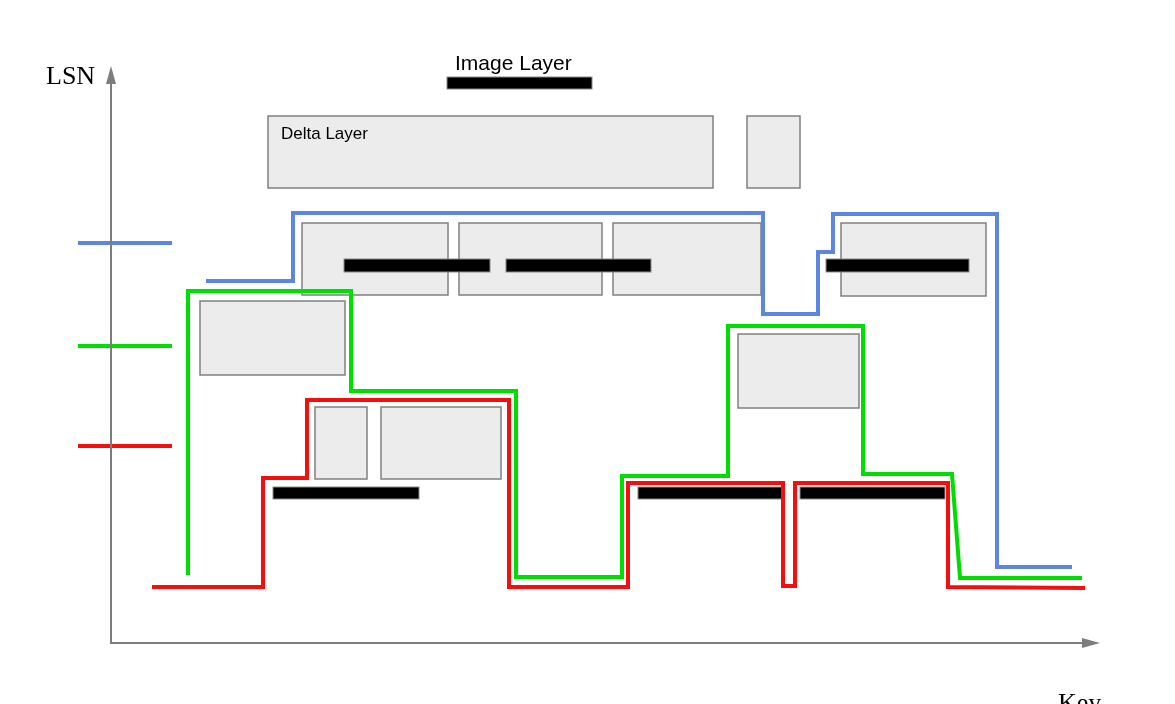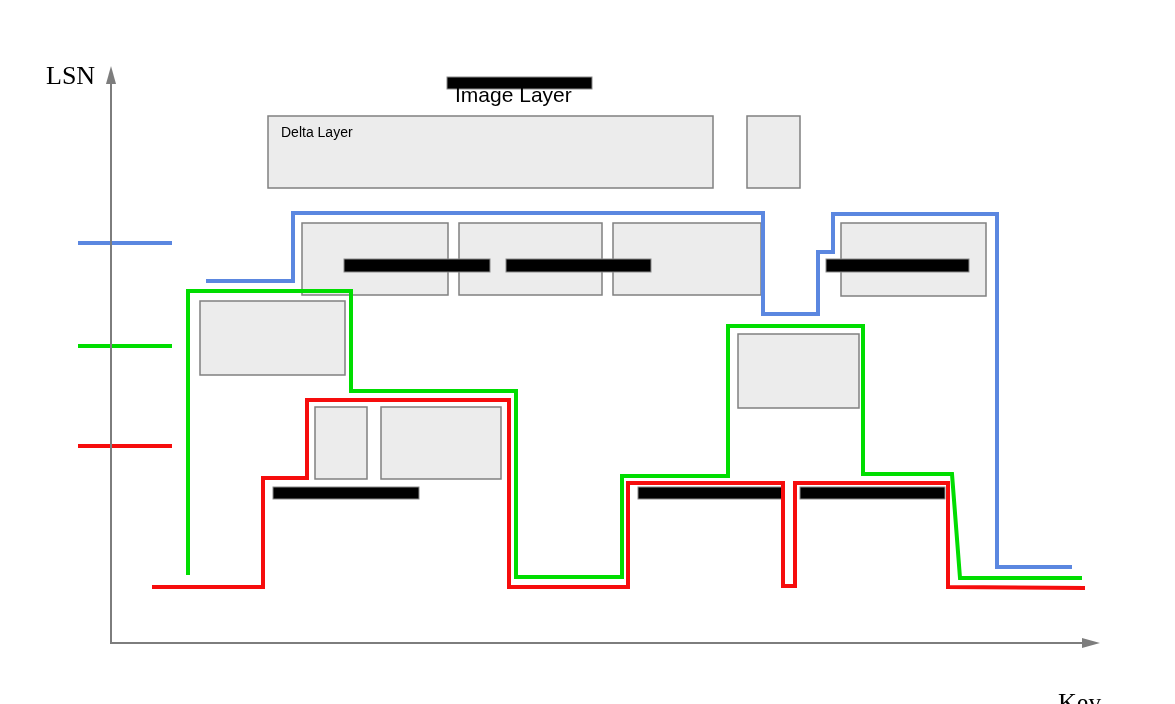--- a/index.html
+++ b/index.html
@@ -7,21 +7,21 @@
     position:relative;
     width:1175px;height:704px;
     background:#ffffff;
     font-family:"Liberation Sans", sans-serif;
     overflow:hidden;
   }
   #diagram{position:absolute;left:0;top:0;}
   .lbl{position:absolute;color:#000;white-space:nowrap;line-height:1.1;}
   .lbl-axis{font-size:26px;font-family:Liberation Serif, serif;}
   .lbl-image{font-size:21px;}
-  .lbl-delta{font-size:14px;}
+  .lbl-delta{font-size:17px;}
 </style>
 </head>
 <body>
 
 <div id="stage">
   <svg id="diagram" xmlns="http://www.w3.org/2000/svg" width="1175" height="704" viewBox="0 0 1175 704">
       <rect x="268" y="116" width="445" height="72" fill="#ececec" stroke="#808080" stroke-width="1.5"></rect>
       <rect x="747" y="116" width="53" height="72" fill="#ececec" stroke="#808080" stroke-width="1.5"></rect>
       <rect x="302" y="223" width="146" height="72" fill="#ececec" stroke="#808080" stroke-width="1.5"></rect>
       <rect x="459" y="223" width="143" height="72" fill="#ececec" stroke="#808080" stroke-width="1.5"></rect>
@@ -45,15 +45,15 @@
       <line x1="78" y1="346" x2="172" y2="346" stroke="#00dd00" stroke-width="4"></line>
       <line x1="78" y1="446" x2="172" y2="446" stroke="#f60d0d" stroke-width="4"></line>
       <line x1="111" y1="80" x2="111" y2="644" stroke="#7d7d7d" stroke-width="2"></line>
       <polygon points="111,66 106,84 116,84" fill="#7d7d7d"></polygon>
       <line x1="111" y1="643" x2="1084" y2="643" stroke="#7d7d7d" stroke-width="2"></line>
       <polygon points="1100,643 1082,638 1082,648" fill="#7d7d7d"></polygon>
     </svg>
 
   <div class="lbl lbl-axis" style="left: 46px; top: 62px;">LSN</div>
   <div class="lbl lbl-axis" style="left: 1058px; top: 689px;">Key</div>
-  <div class="lbl lbl-image" style="left: 455px; top: 51px; margin-top: 32px;">Image Layer</div>
+  <div class="lbl lbl-image" style="left: 455px; top: 51px;">Image Layer</div>
   <div class="lbl lbl-delta" style="left: 281px; top: 125px;">Delta Layer</div>
 </div>
 
 </body></html>

